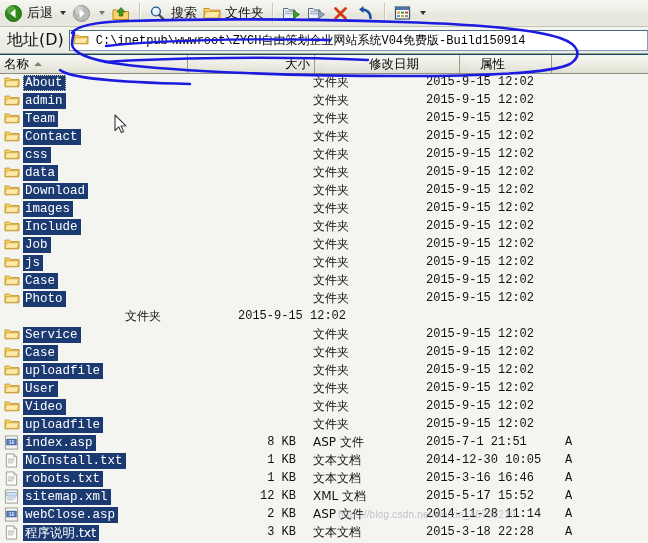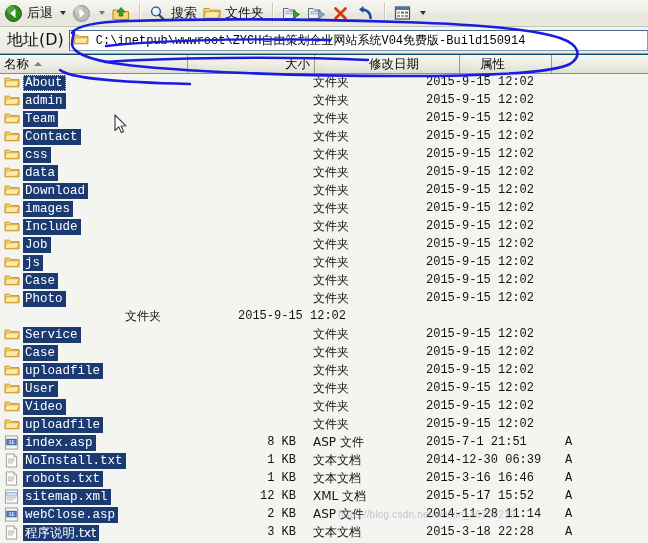--- a/index.html
+++ b/index.html
@@ -592,21 +592,21 @@
                 <path d="M10.5 1 L10.5 4 L13.5 4" fill="#e4e4dc" stroke="#9a9a90" stroke-width="0.8"></path>
                 <rect x="4.2" y="6" width="7" height="0.9" fill="#a6a6a0"></rect>
                 <rect x="4.2" y="8" width="7" height="0.9" fill="#a6a6a0"></rect>
                 <rect x="4.2" y="10" width="5" height="0.9" fill="#a6a6a0"></rect>
               </svg>
             </span>
             <span class="nm sel">NoInstall.txt</span>
           </div>
           <div class="c-size"><span class="cell-txt">1 KB</span></div>
           <div class="c-type"><span class="cell-cjk">文本文档</span></div>
-          <div class="c-date"><span class="cell-txt">2014-12-30 06:39</span></div>
+          <div class="c-date"><span class="cell-txt">2014-12-30 10:05</span></div>
           <div class="c-attr"><span class="cell-txt">A</span></div>
         </div>
         <div class="row">
           <div class="c-name">
             <span class="icon">
               <svg width="15" height="15" viewBox="0 0 16 16">
                 <path d="M2.5 1 L10.5 1 L13.5 4 L13.5 15 L2.5 15 Z" fill="#fcfcfa" stroke="#9a9a90" stroke-width="1"></path>
                 <path d="M10.5 1 L10.5 4 L13.5 4" fill="#e4e4dc" stroke="#9a9a90" stroke-width="0.8"></path>
                 <rect x="4.2" y="6" width="7" height="0.9" fill="#a6a6a0"></rect>
                 <rect x="4.2" y="8" width="7" height="0.9" fill="#a6a6a0"></rect>

